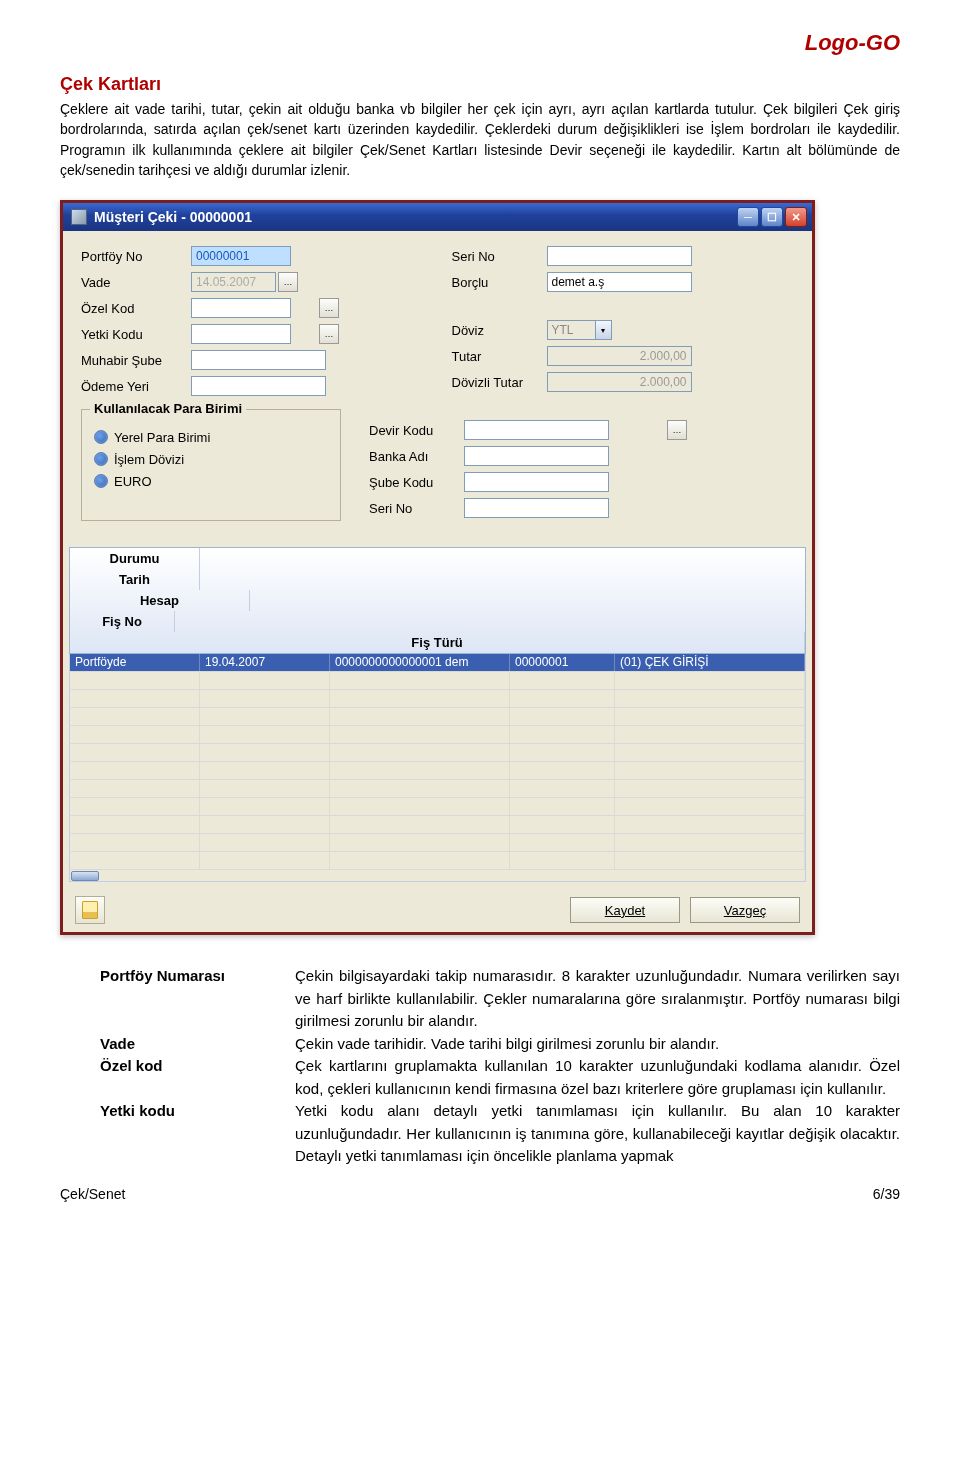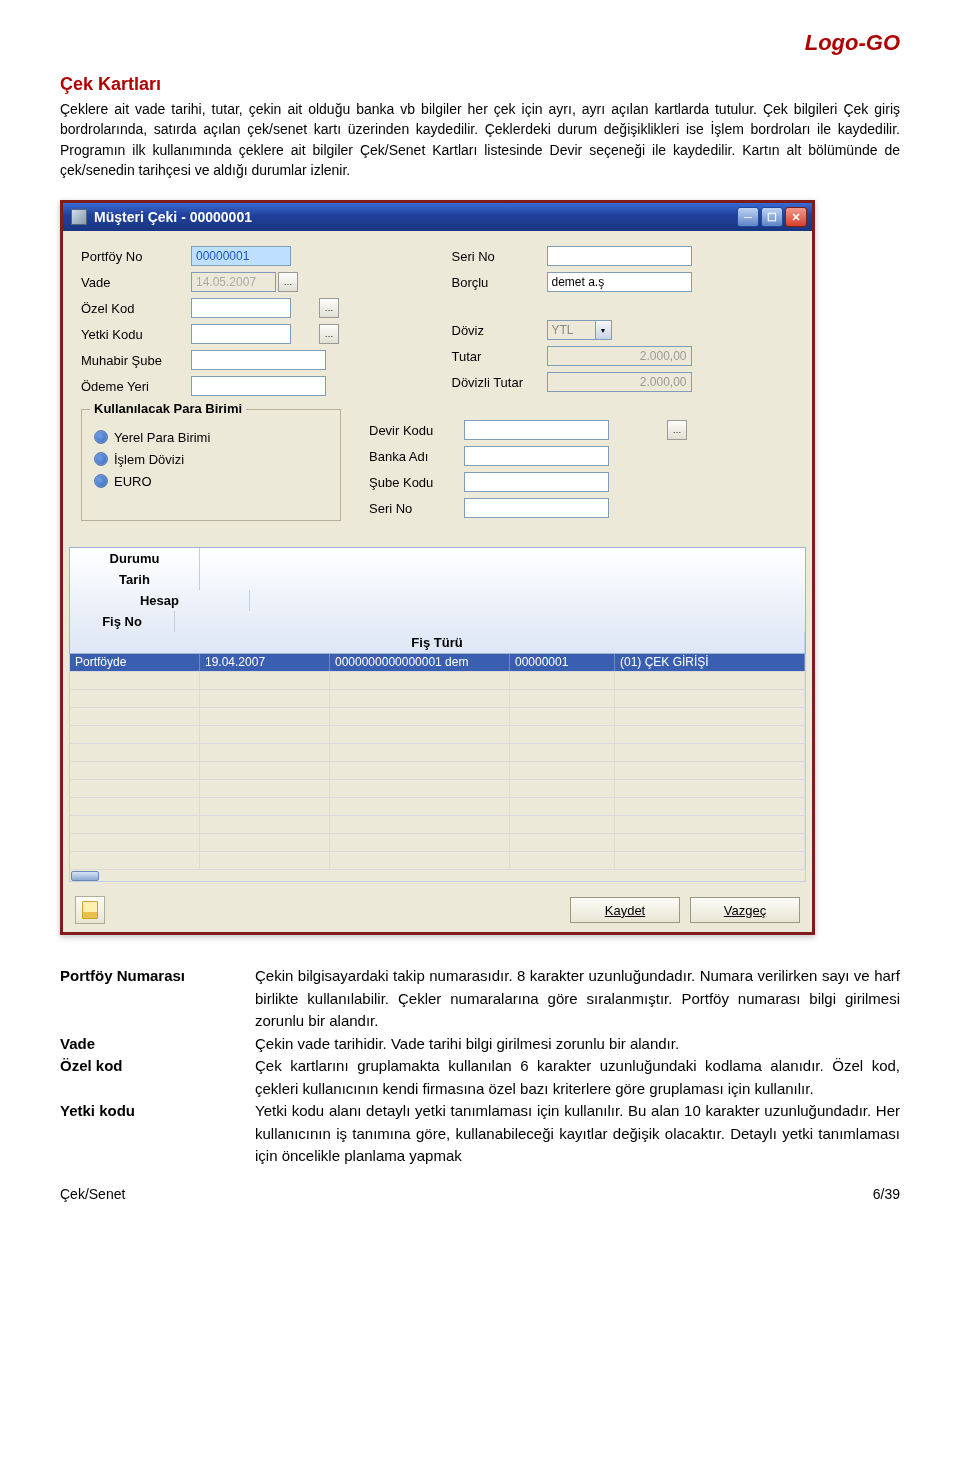--- a/index.html
+++ b/index.html
@@ -47,21 +47,21 @@
   .grid-scroll { height:12px; background:#ece9d8; border:1px solid #c2cfe2; border-top:none; position:relative; }
   .scroll-thumb { position:absolute; left:1px; top:1px; width:28px; height:10px; background:linear-gradient(to bottom,#d7e3f5,#8fa9d2); border:1px solid #6e88b3; border-radius:2px; }
   
   .footer-bar { display:flex; justify-content:space-between; align-items:center; padding:8px 12px; }
   .footer-icon { width:30px; height:28px; border:1px solid #b0ad98; background:linear-gradient(to bottom,#fdfdf8,#e8e5d4); display:flex; align-items:center; justify-content:center; cursor:pointer; }
   .footer-icon span { display:inline-block; width:16px; height:18px; background:linear-gradient(to bottom,#fff0b0 60%,#e8c050 60%); border:1px solid #c9a227; border-radius:1px; }
   .footer-btns { display:flex; gap:10px; }
   .save-btn { width:110px; height:26px; border:1px solid #9b9882; background:linear-gradient(to bottom,#fdfdf8,#e8e5d4); font-size:13px; cursor:pointer; text-decoration:underline; display:flex; align-items:center; justify-content:center; }
   
   .deflist { margin-top:26px; font-size:15px; line-height:1.5; }
-  .deflist-row { display:flex; margin-bottom:0px; }
+  .deflist-row { display:flex; margin-bottom:0px;margin-left:40px; }
   .deflist-row .dt { width:195px; font-weight:bold; flex-shrink:0; }
   .deflist-row .dd { flex:1; text-align:justify; }
   
   .page-footer { display:flex; justify-content:space-between; font-size:14px; margin-top:18px; }
 </style>
 </head>
 <body>
 
 <div class="page">
   <div class="header-brand">Logo-GO</div>
@@ -288,21 +288,21 @@
     <div class="deflist-row">
         <div class="dt">Portföy Numarası</div>
         <div class="dd">Çekin bilgisayardaki takip numarasıdır. 8 karakter uzunluğundadır. Numara verilirken sayı ve harf birlikte kullanılabilir. Çekler numaralarına göre sıralanmıştır. Portföy numarası bilgi girilmesi zorunlu bir alandır.</div>
       </div>
     <div class="deflist-row">
         <div class="dt">Vade</div>
         <div class="dd">Çekin vade tarihidir. Vade tarihi bilgi girilmesi zorunlu bir alandır.</div>
       </div>
     <div class="deflist-row">
         <div class="dt">Özel kod</div>
-        <div class="dd">Çek kartlarını gruplamakta kullanılan 6 karakter uzunluğundaki kodlama alanıdır. Özel kod, çekleri kullanıcının kendi firmasına özel bazı kriterlere göre gruplaması için kullanılır.</div>
+        <div class="dd">Çek kartlarını gruplamakta kullanılan 10 karakter uzunluğundaki kodlama alanıdır. Özel kod, çekleri kullanıcının kendi firmasına özel bazı kriterlere göre gruplaması için kullanılır.</div>
       </div>
     <div class="deflist-row">
         <div class="dt">Yetki kodu</div>
         <div class="dd">Yetki kodu alanı detaylı yetki tanımlaması için kullanılır. Bu alan 10 karakter uzunluğundadır. Her kullanıcının iş tanımına göre, kullanabileceği kayıtlar değişik olacaktır. Detaylı yetki tanımlaması için öncelikle planlama yapmak</div>
       </div>
   </div>
 
   <div class="page-footer">
     <span>Çek/Senet</span>
     <span>6/39</span>

